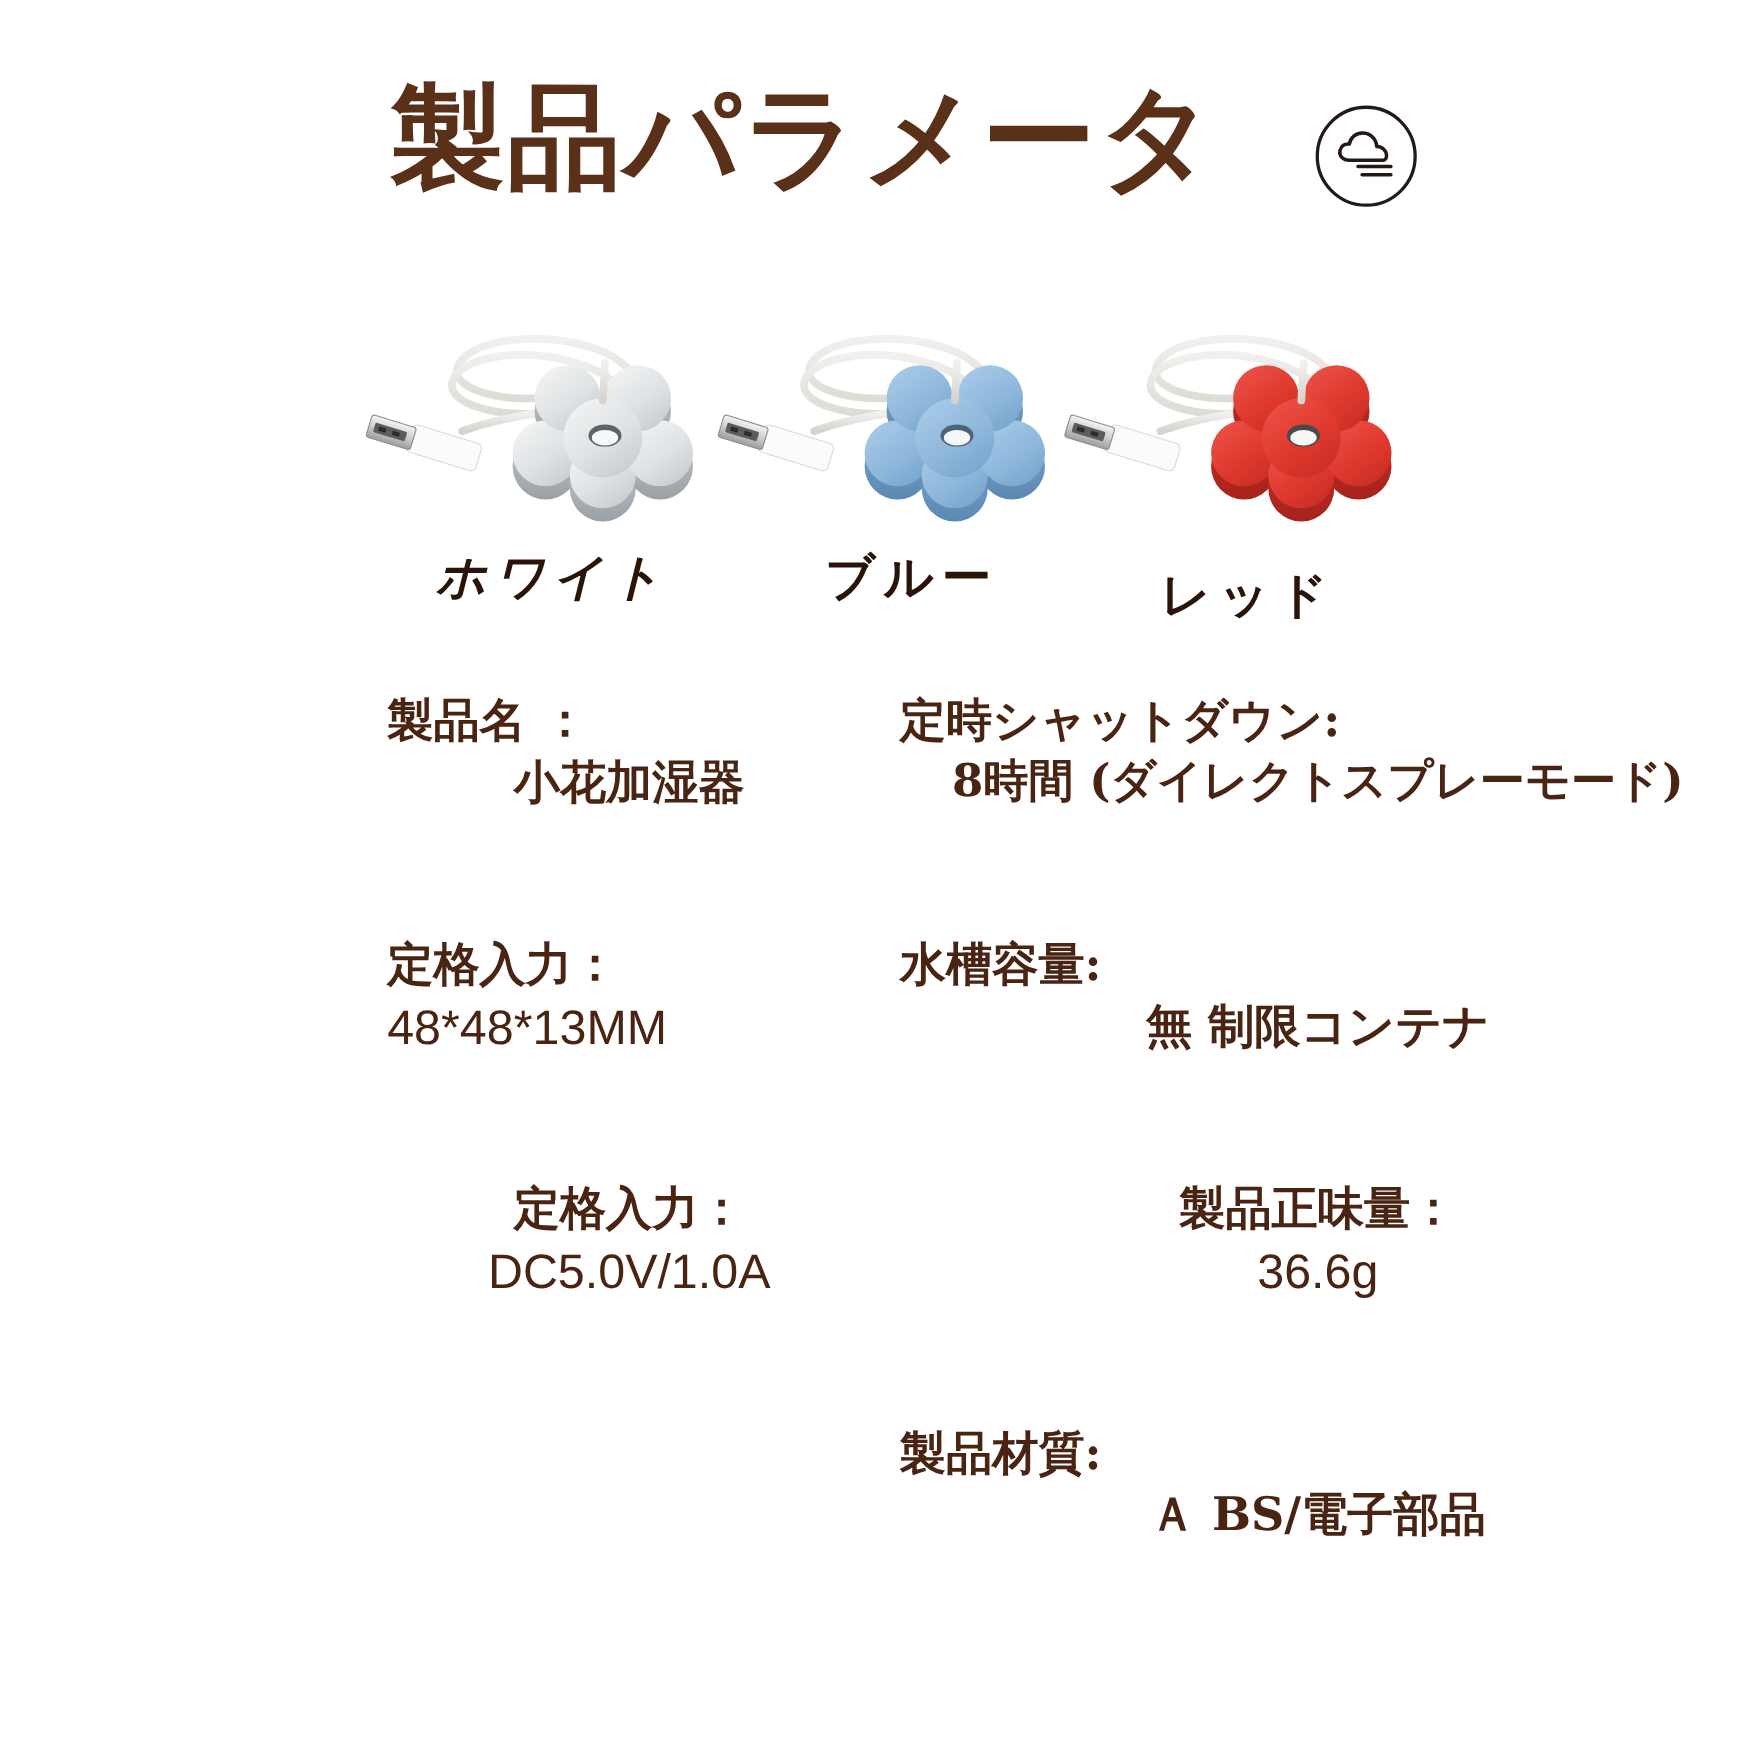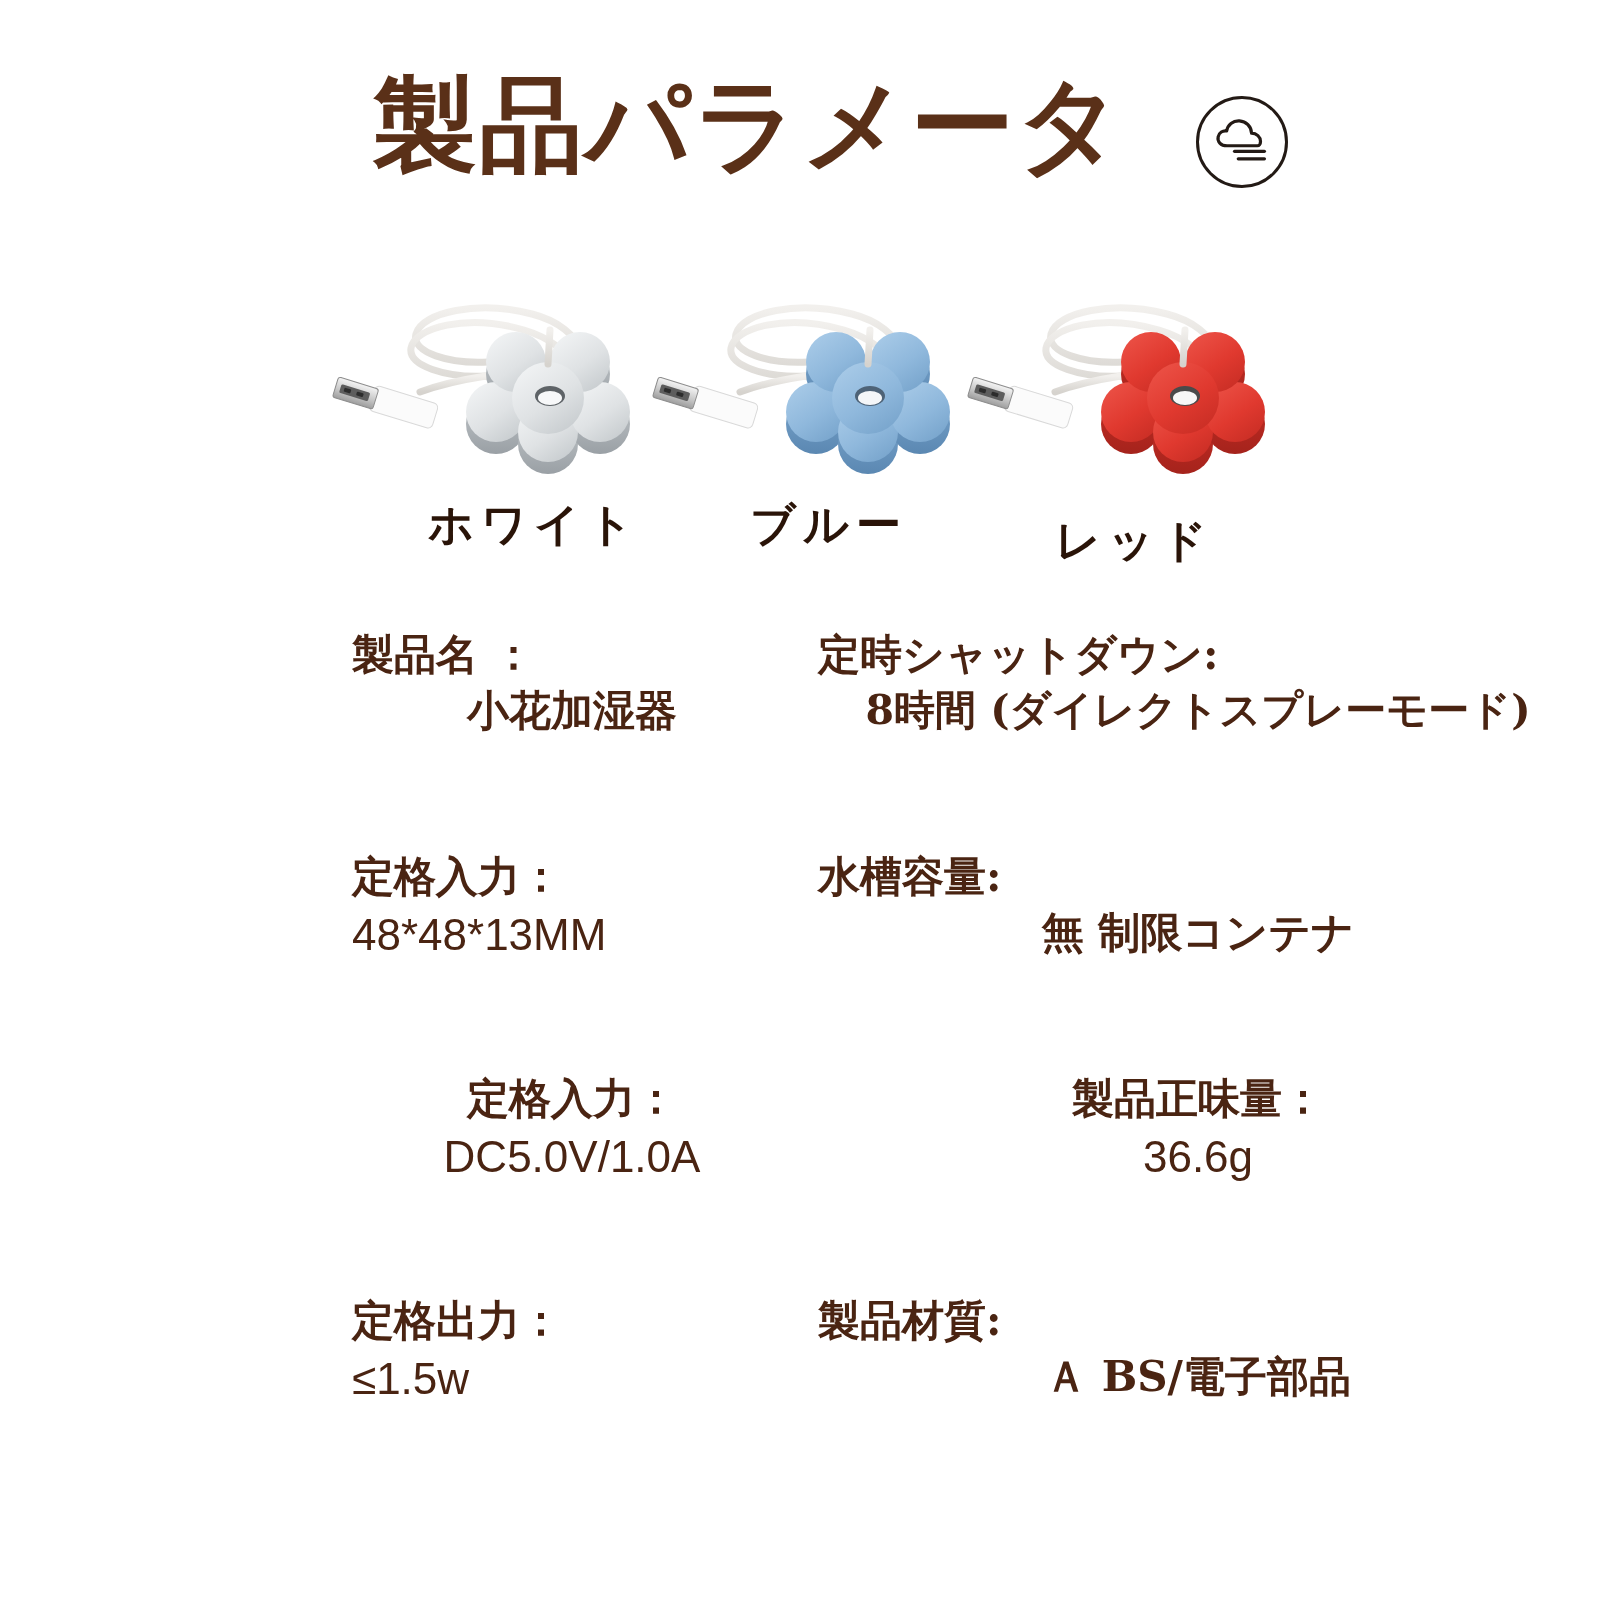--- a/index.html
+++ b/index.html
@@ -10,21 +10,21 @@
     overflow:hidden;
     position:relative;
   }
   .page{position:absolute;inset:0;}
 
   
   .header{
     position:absolute;left:0;top:34px;width:1600px;height:150px;
   }
   .title{
-    position:absolute;left:373px;top:34px;
+    position:absolute;left:355px;top:34px;
     font-family:"DejaVu Serif","Liberation Serif",serif;
     font-weight:700;
     font-size:104px;
     line-height:1.1;
     letter-spacing:2px;
     color:#5a3018;
     white-space:nowrap;
   }
   .brand-badge{
     position:absolute;left:1196px;top:62px;
@@ -52,21 +52,21 @@
   }
   .caption{
     position:absolute;top:0;
     font-family:"DejaVu Serif","Liberation Serif",serif;
     font-weight:700;
     font-size:45px;
     letter-spacing:7px;
     color:#2a1408;
     white-space:nowrap;
   }
-  .caption.c1{left:128px;}
+  .caption.c1{left:96px;font-style:italic;}
   .caption.c2{left:450px;}
   .caption.c3{left:755px;margin-top:16px;}
 
   
   .specs{
     position:absolute;left:0;top:628px;width:1456px;height:880px;
   }
   .spec-row{position:absolute;left:0;width:1600px;height:220px;}
   .spec-row.r0{top:0;}
   .spec-row.r1{top:222px;}
@@ -350,24 +350,20 @@
         <div class="spec-label">定格入力：</div>
         <div class="spec-value">DC5.0V/1.0A</div>
       </div>
       <div class="spec-cell right">
         <div class="spec-label">製品正味量：</div>
         <div class="spec-value">36.6g</div>
       </div>
     </div>
 
     <div class="spec-row r3">
-      <div class="spec-cell left">
-        <div class="spec-label">定格出力：</div>
-        <div class="spec-value">≤1.5w</div>
-      </div>
       <div class="spec-cell right">
         <div class="spec-label">製品材質:</div>
         <div class="spec-value jp">Ａ BS/電子部品</div>
       </div>
     </div>
 
   </div>
 </div>
 
 </body></html>

